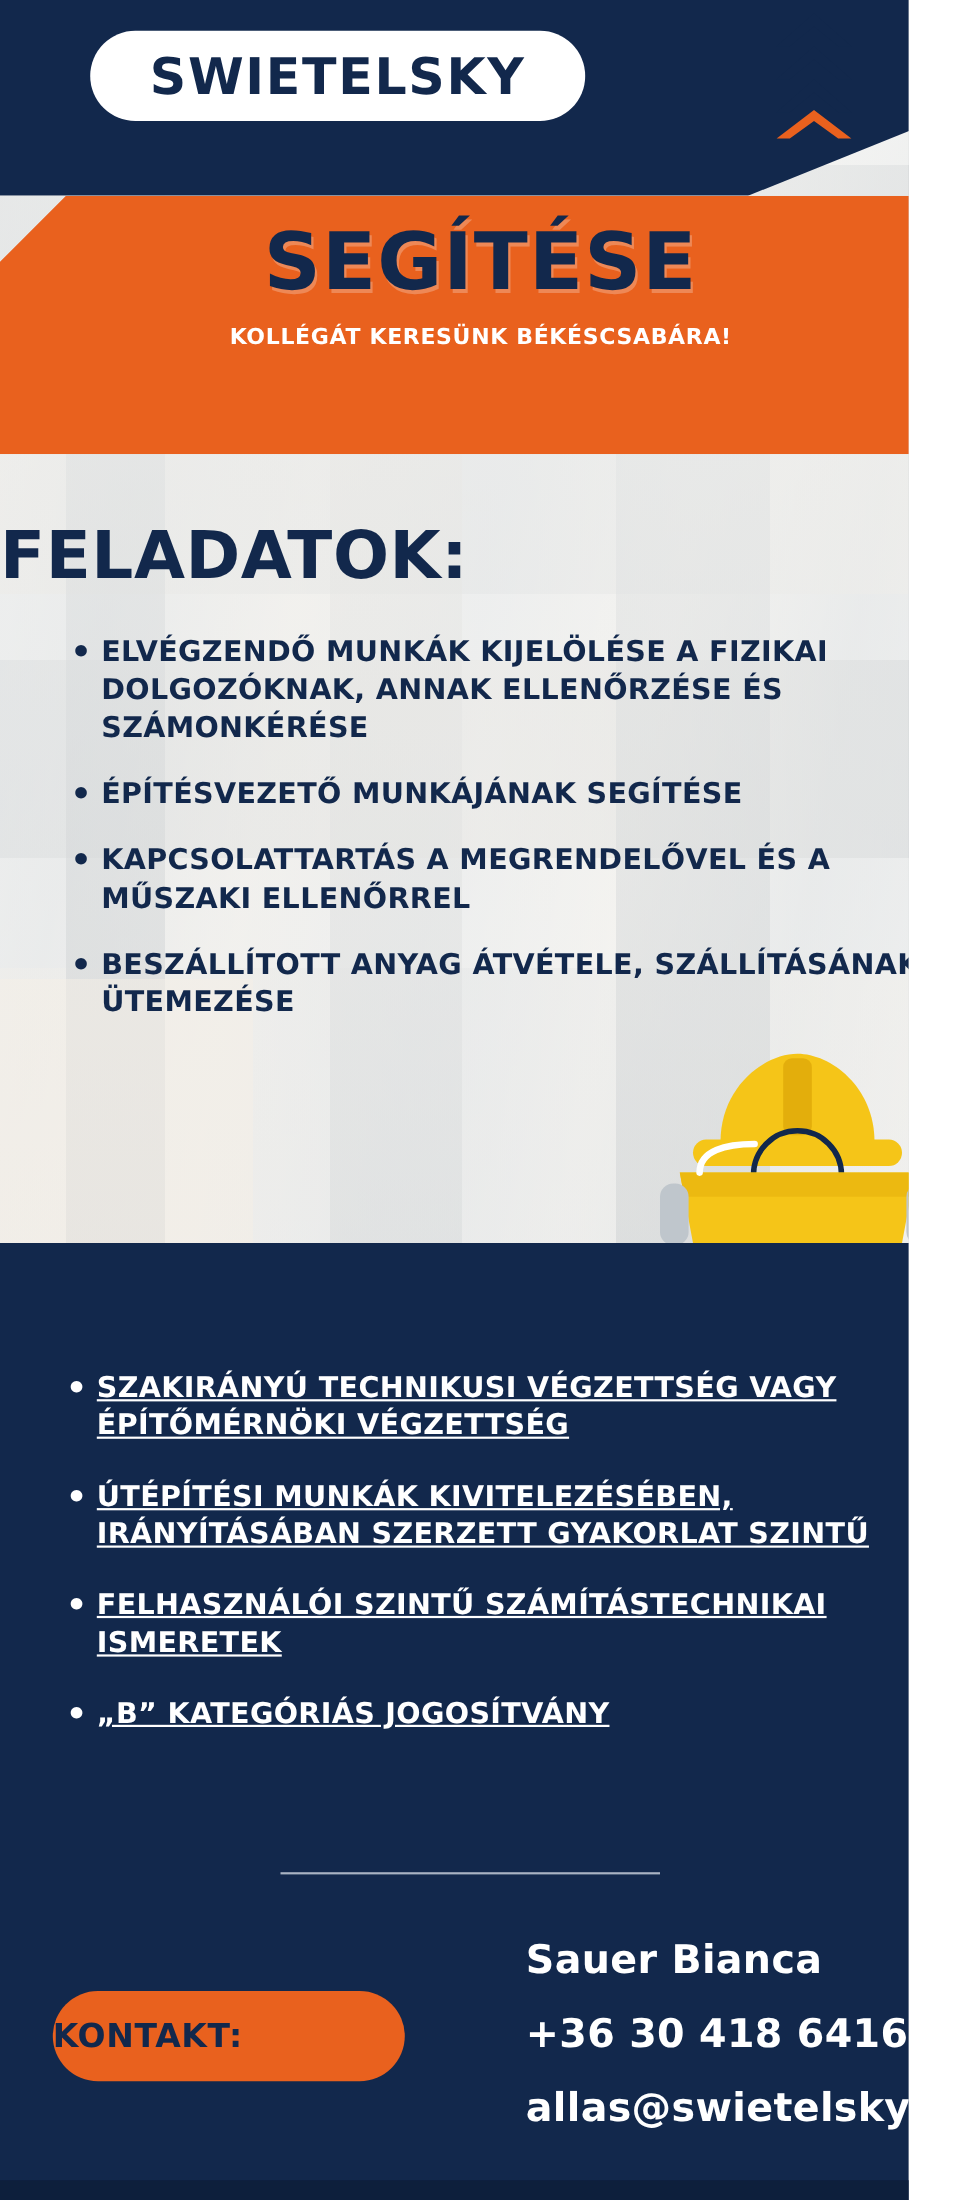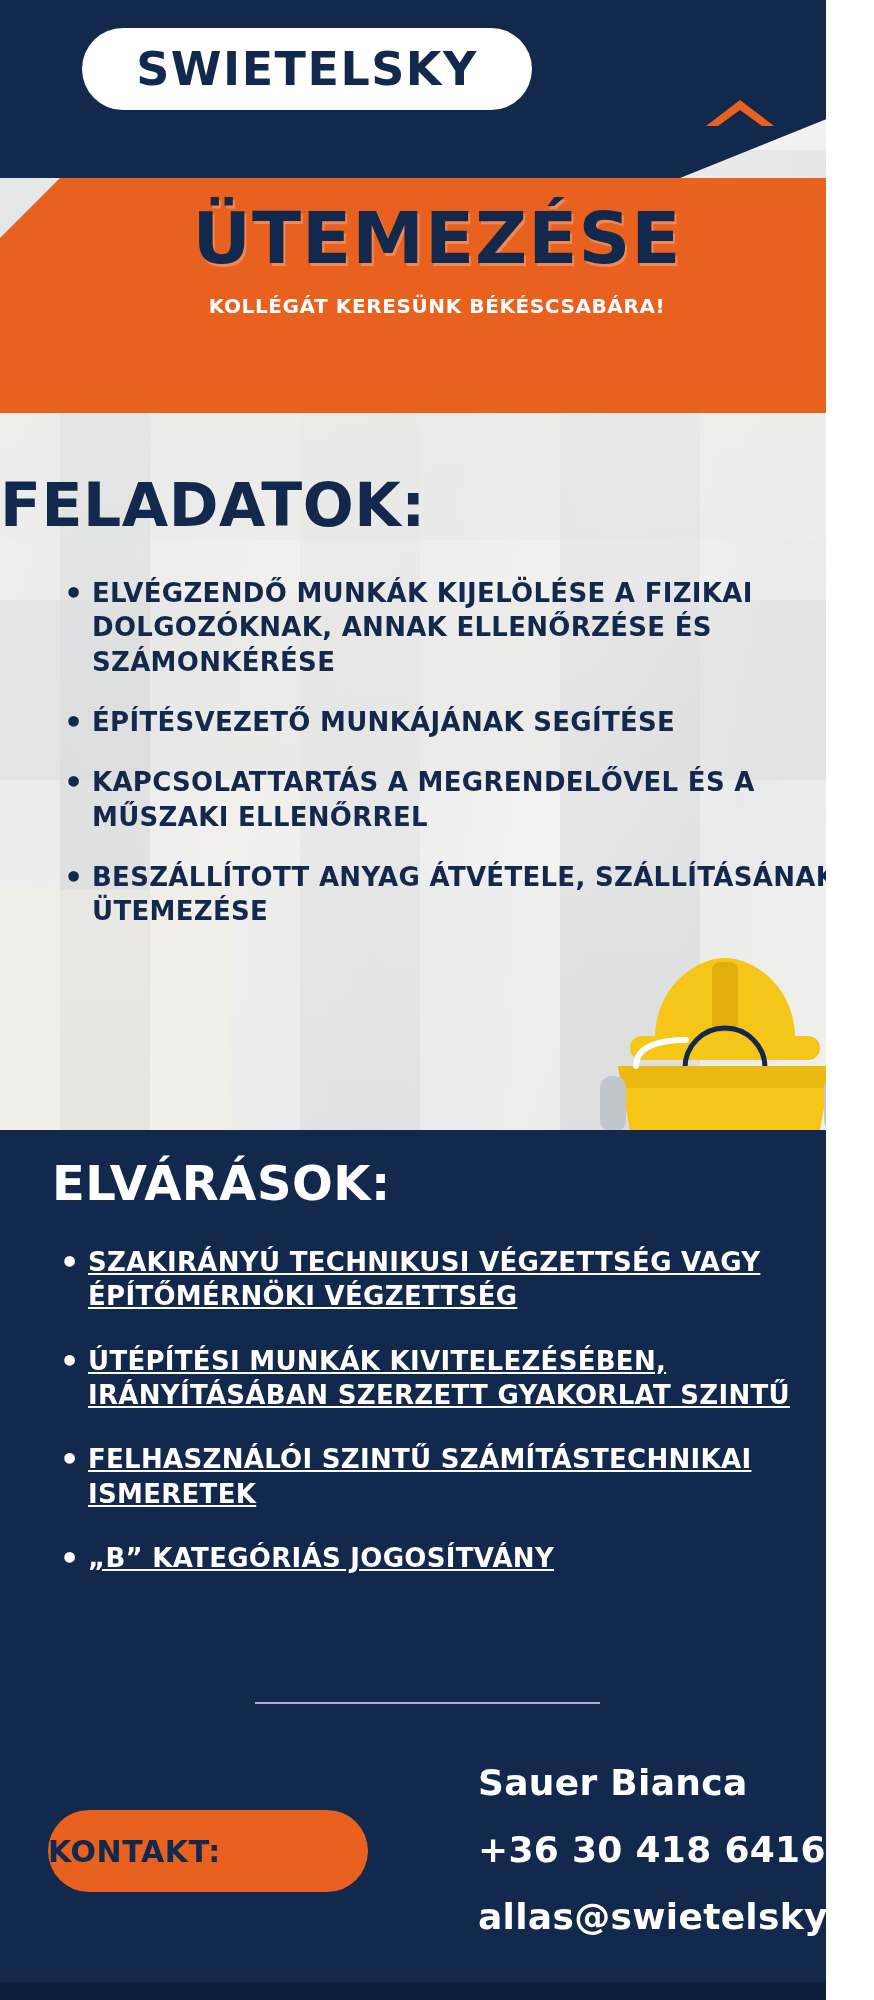--- a/index.html
+++ b/index.html
@@ -283,21 +283,21 @@
       <polygon points="40,92 74,118 62,118 40,102 18,118 6,118" fill="#e9611e"></polygon>
     </svg>
   </div>
 
   <div class="logo-pill">
     <span class="logo-text">SWIETELSKY</span>
   </div>
 
   <div class="orange-band"></div>
   <div class="orange-band-inner">
-    <h1 class="job-title">ÜTEMEZÉSE</h1>
+    <h1 class="job-title">SEGÍTÉSE</h1>
     <p class="job-sub">KOLLÉGÁT KERESÜNK BÉKÉSCSABÁRA!</p>
   </div>
 
   <div class="tasks">
     <h2 class="tasks-heading">FELADATOK:</h2>
     <ul class="bullets">
       <li>ELVÉGZENDŐ MUNKÁK KIJELÖLÉSE A FIZIKAI DOLGOZÓKNAK, ANNAK ELLENŐRZÉSE ÉS SZÁMONKÉRÉSE</li>
       <li>ÉPÍTÉSVEZETŐ MUNKÁJÁNAK SEGÍTÉSE</li>
       <li>KAPCSOLATTARTÁS A MEGRENDELŐVEL ÉS A MŰSZAKI ELLENŐRREL</li>
       <li>BESZÁLLÍTOTT ANYAG ÁTVÉTELE, SZÁLLÍTÁSÁNAK ÜTEMEZÉSE</li>
@@ -318,21 +318,20 @@
       <path d="M18 126 L232 126 L228 148 L22 148 Z" fill="#ecb911"></path>
 
       <rect x="0" y="136" width="26" height="56" rx="12" fill="#bfc6cc"></rect>
       <rect x="224" y="136" width="26" height="56" rx="12" fill="#bfc6cc"></rect>
 
       <path d="M36 126 C36 106 60 100 86 100" fill="none" stroke="#ffffff" stroke-width="6" stroke-linecap="round"></path>
     </svg>
   </div>
 
   <div class="navy-lower"></div>
-  <h2 class="req-heading">ELVÁRÁSOK:</h2>
   <div class="reqs">
     <ul class="bullets">
       <li>SZAKIRÁNYÚ TECHNIKUSI VÉGZETTSÉG VAGY ÉPÍTŐMÉRNÖKI VÉGZETTSÉG</li>
       <li>ÚTÉPÍTÉSI MUNKÁK KIVITELEZÉSÉBEN, IRÁNYÍTÁSÁBAN SZERZETT GYAKORLAT SZINTŰ</li>
       <li>FELHASZNÁLÓI SZINTŰ SZÁMÍTÁSTECHNIKAI ISMERETEK</li>
       <li>„B” KATEGÓRIÁS JOGOSÍTVÁNY</li>
     </ul>
   </div>
 
   <div class="divider"></div>

